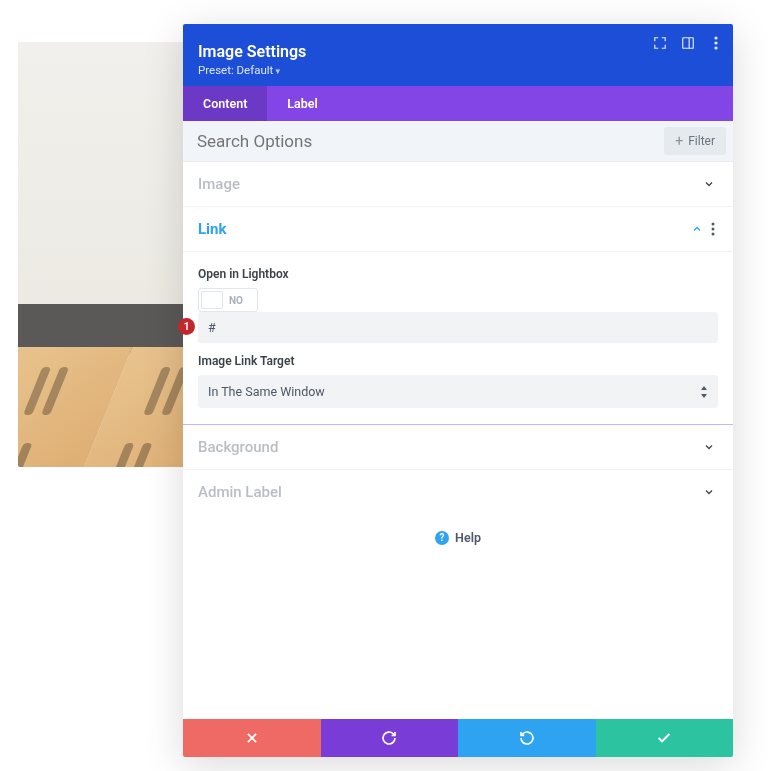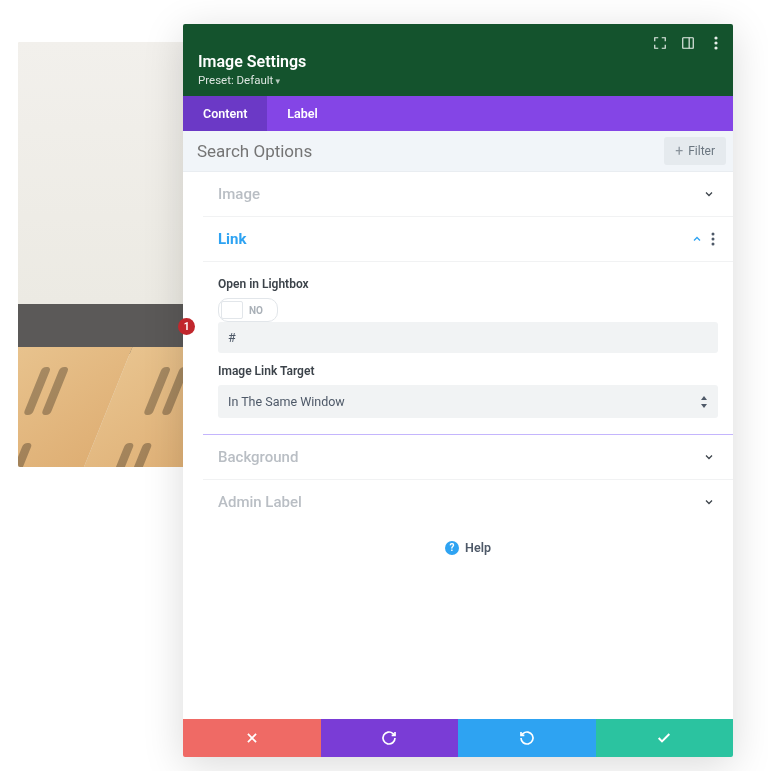--- a/index.html
+++ b/index.html
@@ -9,50 +9,50 @@
   .bg-photo { position: absolute; left: 18px; top: 42px; width: 210px; height: 425px; background: #e9e5dc; overflow: hidden; border-radius: 2px; }
   .bg-wall { position: absolute; left: 0; top: 0; right: 0; height: 262px; background: linear-gradient(180deg,#f2f0ec 0%, #eceae3 100%); }
   .bg-floor-dark { position: absolute; left: 0; top: 262px; right: 0; height: 50px; background: #5b5958; }
   .bg-stair { position: absolute; width: 120px; height: 210px; background: linear-gradient(135deg,#e8c38e,#dba76a); transform: skewX(-22deg); }
   .bg-stair.s1 { left: -48px; top: 305px; }
   .bg-stair.s2 { left:  72px; top: 305px; }
   .bg-stair-slot { position: absolute; width: 9px; height: 48px; background: rgba(0,0,0,.28); border-radius: 4px; }
 
   .panel { position: absolute; left: 183px; top: 24px; width: 550px; height: 733px; background: #fff; box-shadow: 0 8px 40px rgba(0,0,0,.15); display: flex; flex-direction: column; border-radius: 2px; overflow: hidden; }
 
-  .hdr { background: #14532d; color: #fff; padding: 28px 12px 9px 15px; position: relative; }
+  .hdr { background: #1d4ed8; color: #fff; padding: 18px 12px 9px 15px; position: relative; }
   .hdr-title { font-size: 16px; font-weight: 600; }
   .hdr-sub { font-size: 11.5px; opacity: .85; margin-top: 2px; cursor: pointer; }
   .hdr-sub .caret { font-size: 9px; margin-left: 2px; opacity: .8; }
   .hdr-icons { position: absolute; right: 10px; top: 12px; display: flex; gap: 14px; align-items: center; }
   .hdr-icons span { width: 14px; height: 14px; display: flex; align-items: center; justify-content: center; cursor: pointer; opacity: .9; }
 
   .tabs { background: #8445e6; display: flex; }
   .tab { padding: 10px 20px; font-size: 12.5px; font-weight: 600; color: #fff; cursor: pointer; }
   .tab.active { background: #6b39c6; }
 
   .search-row { display: flex; align-items: center; background: #f1f5f9; border-bottom: 1px solid #e9edf1; }
   .search-in { flex: 1; padding: 10px 14px; font-size: 17px; color: #9aa3ad; border: none; background: transparent; outline: none; }
   .filter-btn { display: flex; align-items: center; gap: 5px; padding: 7px 11px; margin-right: 7px; font-size: 12px; color: #6b7680; background: #e5eaee; border-radius: 3px; cursor: pointer; }
   .filter-btn .plus { font-weight: 400; font-size: 14px; line-height: 1; color: #8a939c; }
 
-  .body { flex: 1; overflow: auto; padding-left: 20px; }
+  .body { flex: 1; overflow: auto; }
 
   .sec-hdr { display: flex; align-items: center; justify-content: space-between; padding: 13px 18px 13px 15px; border-bottom: 1px solid #f1f2f3; cursor: pointer; }
   .sec-hdr .title { font-size: 15px; font-weight: 500; color: #b9bec4; }
   .sec-hdr.open .title { color: #2ea3f2; font-weight: bold; }
   .sec-hdr .right { display: flex; align-items: center; gap: 8px; }
   .chev { width: 12px; height: 12px; }
   .kebab { color: #4e5968; font-size: 14px; line-height: 1; cursor: pointer; }
 
   .sec-body { padding: 4px 15px 16px 15px; border-bottom: 1px solid #c4b5fd; }
   .field-label { font-size: 12px; font-weight: 600; color: #3c434a; margin-top: 11px; margin-bottom: 7px; display: flex; align-items: center; gap: 8px; }
   .label-icon { color: #5a636d; cursor: pointer; display: inline-flex; align-items: center; }
 
-  .toggle { width: 60px; height: 24px; background: #fff; border: 1px solid #e2e6ea; border-radius: 10px; display: flex; align-items: center; padding: 2px; cursor: pointer; font-size: 10px; font-weight: 700; color: #aab1b8; }
+  .toggle { width: 60px; height: 24px; background: #fff; border: 1px solid #e2e6ea; border-radius: 3px; display: flex; align-items: center; padding: 2px; cursor: pointer; font-size: 10px; font-weight: 700; color: #aab1b8; }
   .toggle .knob { width: 22px; height: 18px; background: #fff; border: 1px solid #e2e6ea; border-radius: 2px; margin-right: 6px; }
 
   .text-input { width: 100%; background: #f1f3f4; border: none; border-radius: 3px; padding: 8px 10px; font-size: 12.5px; color: #4e5968; outline: none; }
   .sel-wrap { position: relative; }
   .sel { width: 100%; background: #f1f3f4; border: none; border-radius: 3px; padding: 9px 10px; font-size: 12.5px; color: #4e5968; appearance: none; outline: none; cursor: pointer; }
   .sel-chev { position: absolute; right: 10px; top: 50%; transform: translateY(-50%); color: #5a636d; font-size: 10px; pointer-events: none; }
 
   .help { text-align: center; padding: 16px 0; font-size: 12.5px; font-weight: 600; color: #4e5968; display: flex; justify-content: center; align-items: center; gap: 6px; cursor: pointer; }
   .help .q { width: 14px; height: 14px; border-radius: 50%; background: #2ea3f2; color: #fff; font-size: 10px; font-weight: 700; display: inline-flex; align-items: center; justify-content: center; }
 

